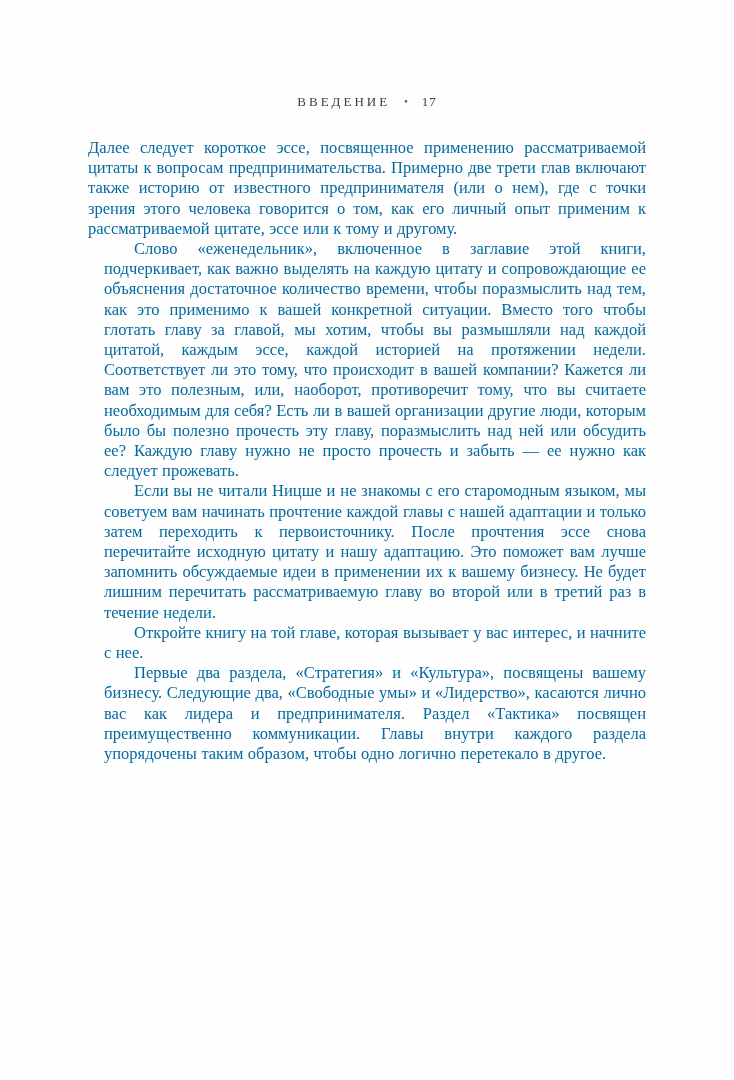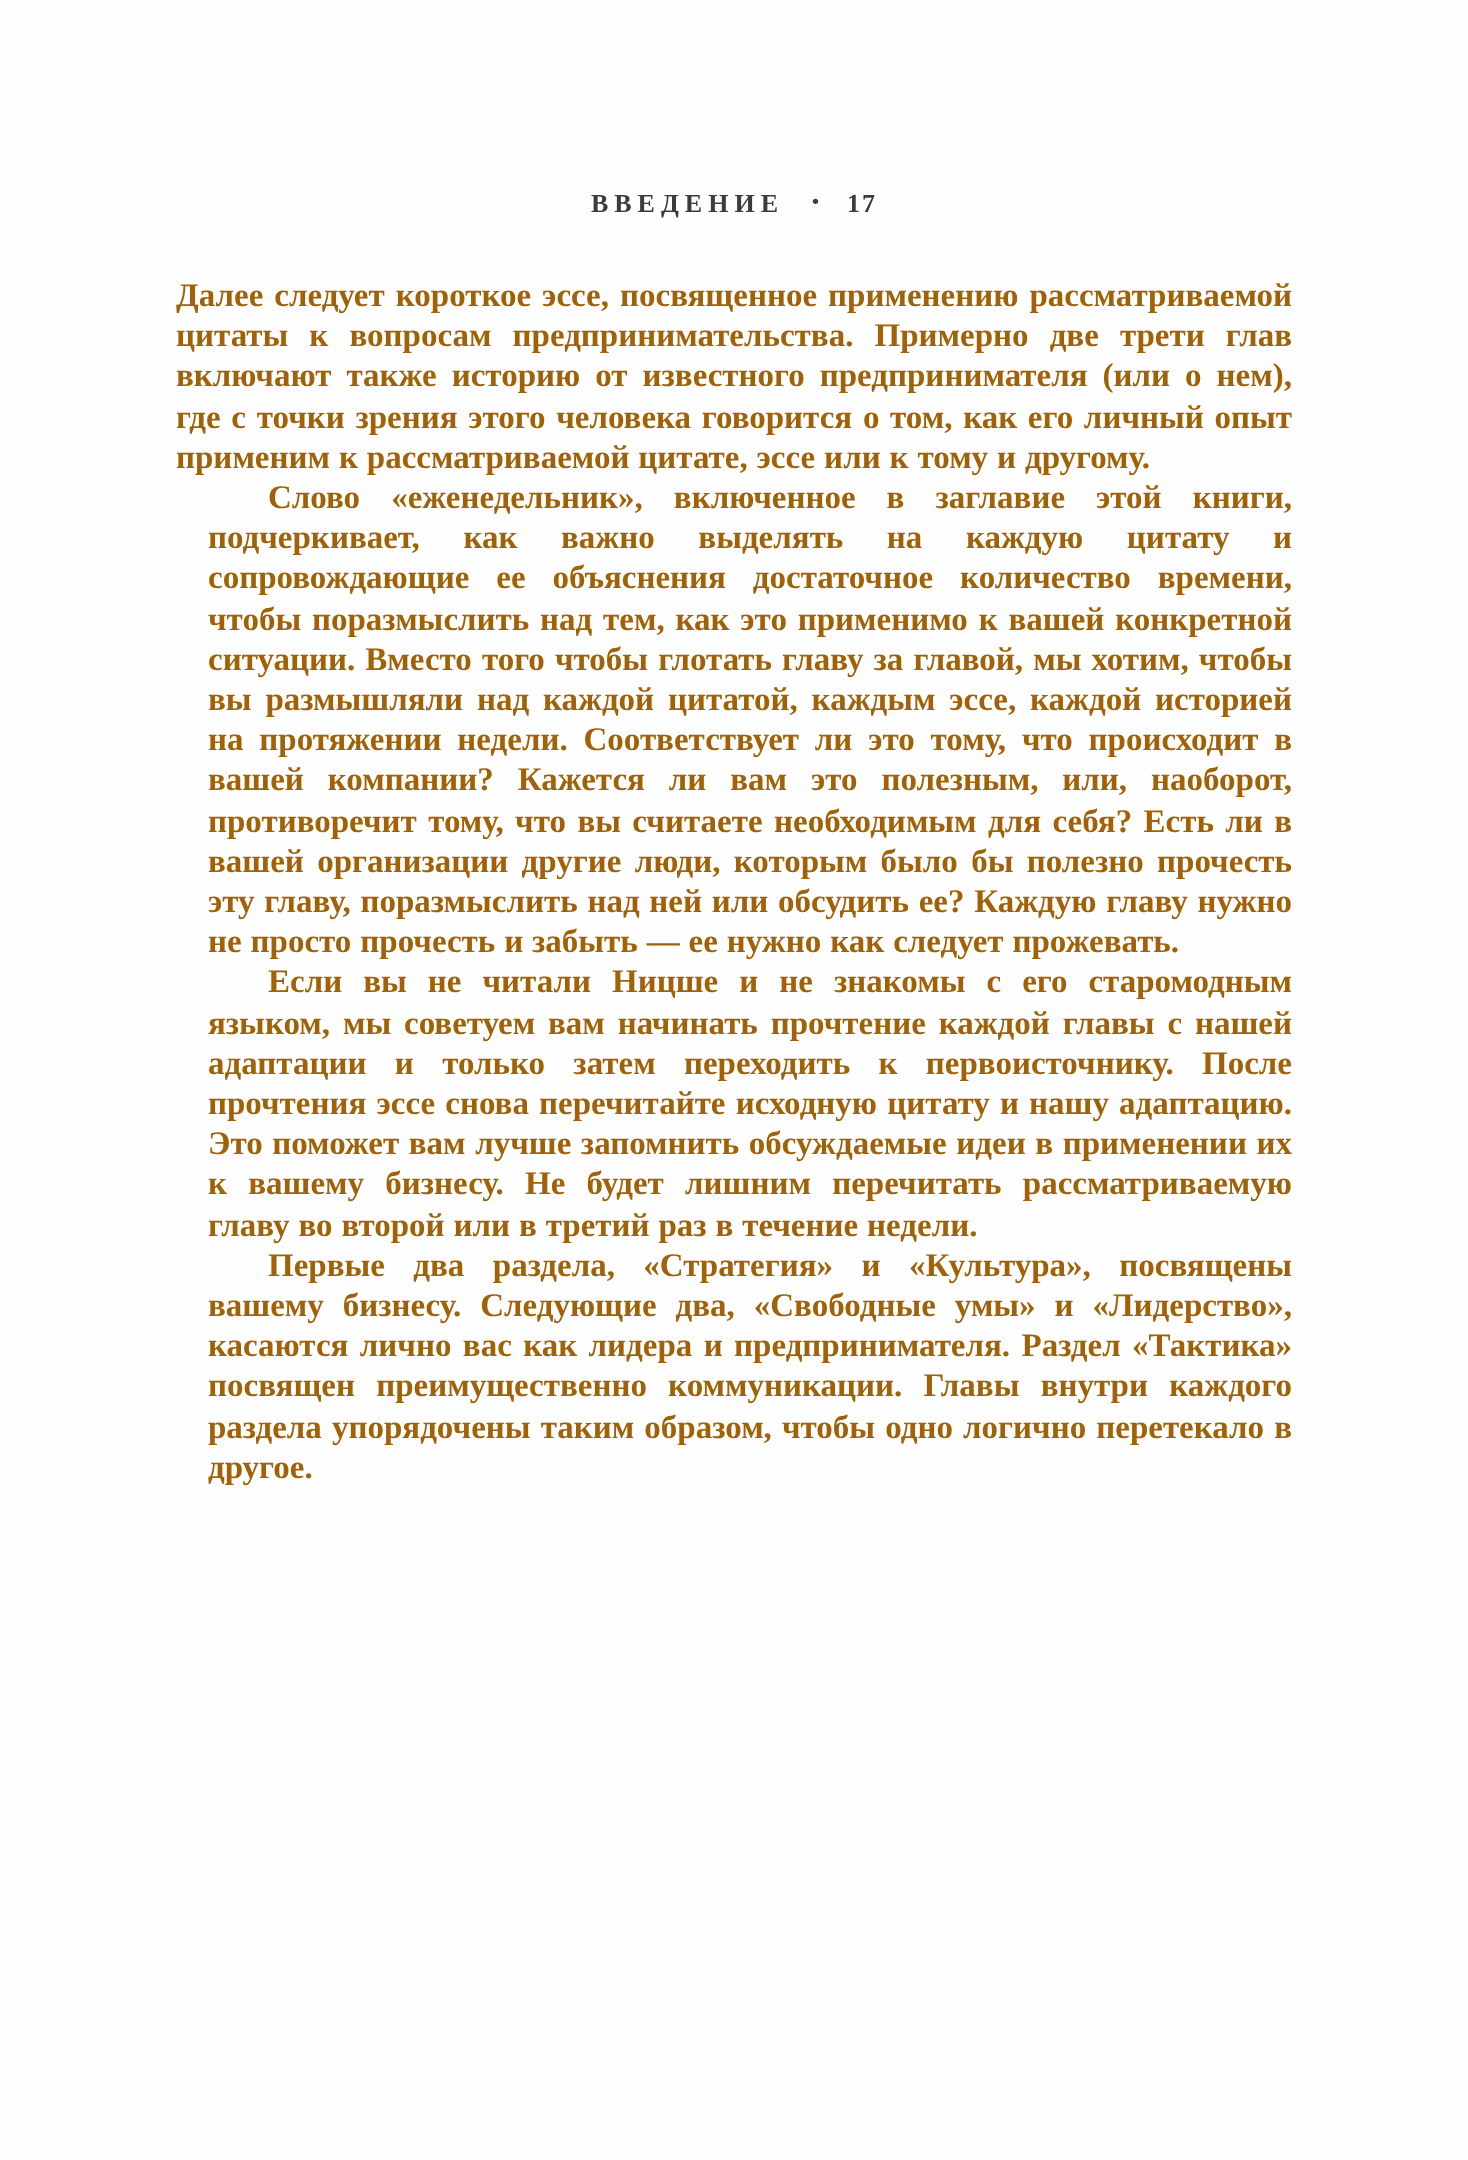--- a/index.html
+++ b/index.html
@@ -9,21 +9,20 @@
   }
   .page {
     position: relative;
     width: 734px;
     height: 1080px;
     background: #fefefe;
     box-sizing: border-box;
     font-family: "Liberation Serif", "DejaVu Serif", serif;
     color: #2b2b2b;
     overflow: hidden;
-    font-weight: bold;
   }
   .running-head {
     position: absolute;
     top: 94px;
     left: 0;
     width: 100%;
     text-align: center;
     font-size: 13px;
     letter-spacing: 3px;
     color: #3c3c3c;
@@ -49,21 +48,21 @@
   }
   .text-block p {
     margin: 0;
     font-size: 16.5px;
     line-height: 20.2px;
     text-align: justify;
     text-justify: inter-word;
     hyphens: auto;
     -webkit-hyphens: auto;
     word-spacing: 0.02em;
-    color: #a16207;
+    color: #0369a1;
   }
   .text-block p.indent {
     text-indent: 30px;
     margin-left: 16px;
   }
 </style>
 </head>
 <body>
 
 <div class="page">
@@ -71,16 +70,17 @@
   <div class="running-head">
     <span class="chapter-title">ВВЕДЕНИЕ</span>
     <span class="bullet">•</span>
     <span class="page-num">17</span>
   </div>
 
   <div class="text-block">
     <p>Далее следует короткое эссе, посвященное применению рассматриваемой цитаты к вопросам предпринимательства. Примерно две трети глав включают также историю от известного предпринимателя (или о нем), где с точки зрения этого человека говорится о том, как его личный опыт применим к рассматриваемой цитате, эссе или к тому и другому.</p>
     <p class="indent">Слово «еженедельник», включенное в заглавие этой книги, подчеркивает, как важно выделять на каждую цитату и сопровождающие ее объяснения достаточное количество времени, чтобы поразмыслить над тем, как это применимо к вашей конкретной ситуации. Вместо того чтобы глотать главу за главой, мы хотим, чтобы вы размышляли над каждой цитатой, каждым эссе, каждой историей на протяжении недели. Соответствует ли это тому, что происходит в вашей компании? Кажется ли вам это полезным, или, наоборот, противоречит тому, что вы считаете необходимым для себя? Есть ли в вашей организации другие люди, которым было бы полезно прочесть эту главу, поразмыслить над ней или обсудить ее? Каждую главу нужно не просто прочесть и забыть — ее нужно как следует прожевать.</p>
     <p class="indent">Если вы не читали Ницше и не знакомы с его старомодным языком, мы советуем вам начинать прочтение каждой главы с нашей адаптации и только затем переходить к первоисточнику. После прочтения эссе снова перечитайте исходную цитату и нашу адаптацию. Это поможет вам лучше запомнить обсуждаемые идеи в применении их к вашему бизнесу. Не будет лишним перечитать рассматриваемую главу во второй или в третий раз в течение недели.</p>
+    <p class="indent">Откройте книгу на той главе, которая вызывает у вас интерес, и начните с нее.</p>
     <p class="indent">Первые два раздела, «Стратегия» и «Культура», посвящены вашему бизнесу. Следующие два, «Свободные умы» и «Лидерство», касаются лично вас как лидера и предпринимателя. Раздел «Тактика» посвящен преимущественно коммуникации. Главы внутри каждого раздела упорядочены таким образом, чтобы одно логично перетекало в другое.</p>
   </div>
 
 </div>
 
 </body></html>

